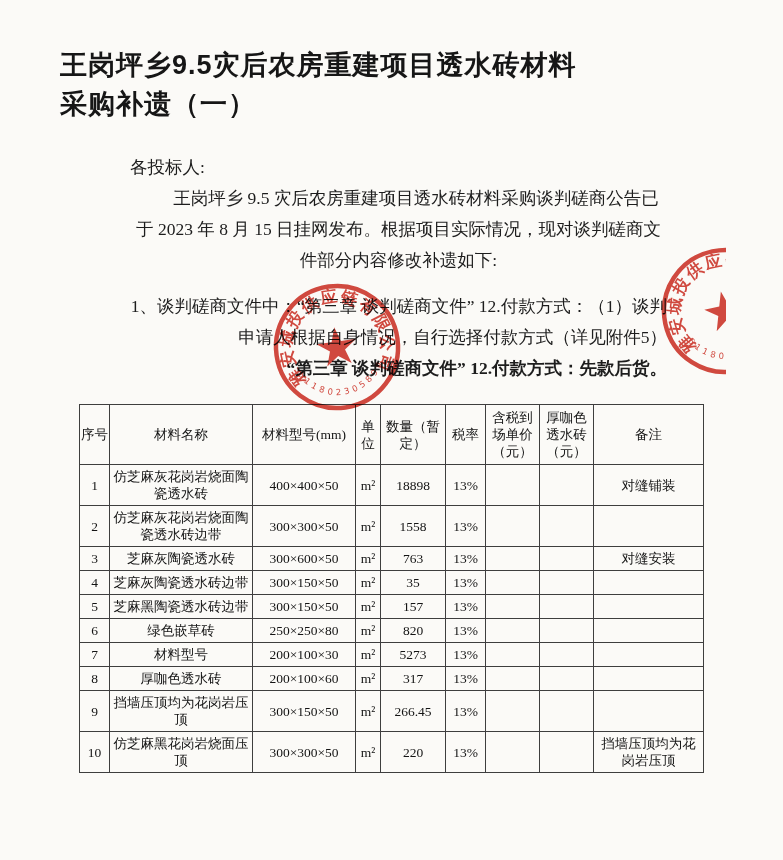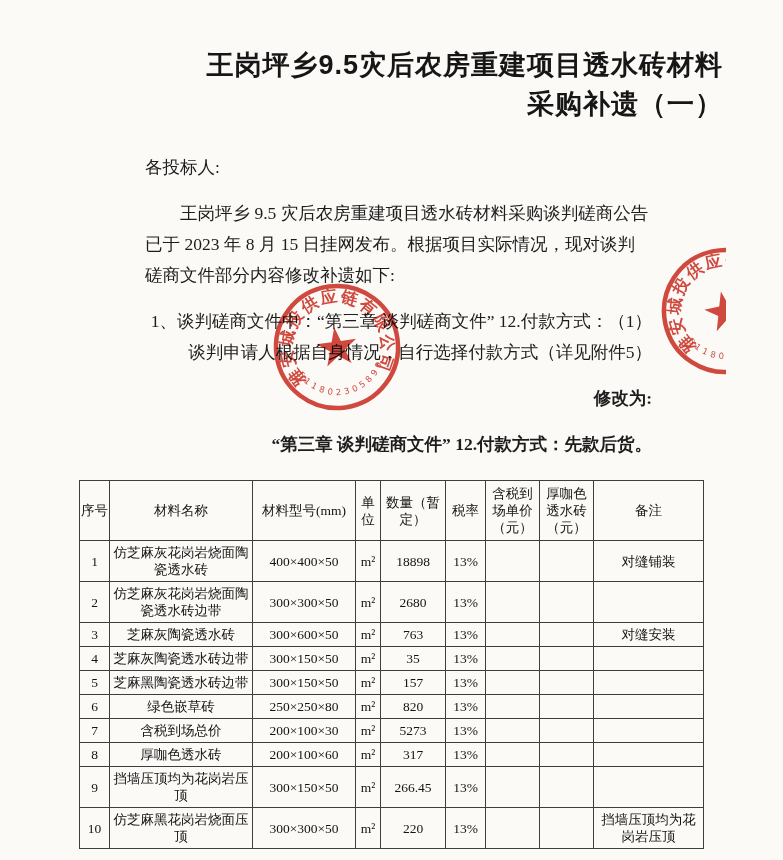--- a/index.html
+++ b/index.html
@@ -4,31 +4,31 @@
 <style>
   :root { --stamp-color:#ce3126; --ink:#1d1d1d; --line:#3e3e3e; }
   * { box-sizing: border-box; }
   html,body { margin:0; padding:0; }
   body {
     width:783px; height:860px; position:relative; overflow:hidden;
     background:#fbfaf7; color:var(--ink);
     font-family:"Liberation Serif","DejaVu Serif",serif;
   }
   .page-title {
-    margin:46px 60px 2px; text-align:right;
+    margin:46px 60px 2px; text-align:left;
     font-family:"Liberation Sans","DejaVu Sans",sans-serif;
     font-weight:700; font-size:27px; line-height:39px; letter-spacing:1px;
     color:#161616;
   }
   .content {
     margin:28px 116px 0 130px;
     font-size:17.5px; line-height:31px;
   }
-  .content p { margin:15px; }
-  .intro { text-indent:2em; }
+  .content p { margin:0; }
+  .intro { text-indent:2em;text-align:center; }
   .items { margin-top:15px;text-align:right; }
   .bold-line { font-weight:700; }
   .doc-table {
     margin:20px 0 0 79px; width:624px;
     border-collapse:collapse; table-layout:fixed;
     font-size:13.5px; line-height:17px; color:#141414;
   }
   .doc-table th, .doc-table td {
     border:1.5px solid var(--line);
     padding:3px 2px; text-align:center; vertical-align:middle;
@@ -56,21 +56,20 @@
 <div class="page-title">
   <div>王岗坪乡9.5灾后农房重建项目透水砖材料</div>
   <div>采购补遗（一）</div>
 </div>
 
 <div class="content">
   <p>各投标人:</p>
   <p class="intro">王岗坪乡 9.5 灾后农房重建项目透水砖材料采购谈判磋商公告已于 2023 年 8 月 15 日挂网发布。根据项目实际情况，现对谈判磋商文件部分内容修改补遗如下:</p>
   <div class="items">
     <p>1、谈判磋商文件中：“第三章 谈判磋商文件” 12.付款方式：（1）谈判申请人根据自身情况，自行选择付款方式（详见附件5）</p>
-    <p class="bold-line">修改为:</p>
     <p class="bold-line">“第三章 谈判磋商文件”  12.付款方式：先款后货。</p>
   </div>
 </div>
 
 <table class="doc-table">
   <colgroup>
     <col style="width:30px">
       <col style="width:143px">
       <col style="width:103px">
     <col style="width:25px">
@@ -103,21 +102,21 @@
         <td class="col5">13%</td>
         <td class="col6"></td>
         <td class="col7"></td>
         <td class="col8">对缝铺装</td>
       </tr>
       <tr>
         <td class="col0">2</td>
         <td class="col1">仿芝麻灰花岗岩烧面陶瓷透水砖边带</td>
         <td class="col2">300×300×50</td>
         <td class="col3">m²</td>
-        <td class="col4">2680</td>
+        <td class="col4">1558</td>
         <td class="col5">13%</td>
         <td class="col6"></td>
         <td class="col7"></td>
         <td class="col8"></td>
       </tr>
       <tr>
         <td class="col0">3</td>
         <td class="col1">芝麻灰陶瓷透水砖</td>
         <td class="col2">300×600×50</td>
         <td class="col3">m²</td>
@@ -155,21 +154,21 @@
         <td class="col2">250×250×80</td>
         <td class="col3">m²</td>
         <td class="col4">820</td>
         <td class="col5">13%</td>
         <td class="col6"></td>
         <td class="col7"></td>
         <td class="col8"></td>
       </tr>
       <tr>
         <td class="col0">7</td>
-        <td class="col1">含税到场总价</td>
+        <td class="col1">材料型号</td>
         <td class="col2">200×100×30</td>
         <td class="col3">m²</td>
         <td class="col4">5273</td>
         <td class="col5">13%</td>
         <td class="col6"></td>
         <td class="col7"></td>
         <td class="col8"></td>
       </tr>
       <tr>
         <td class="col0">8</td>

